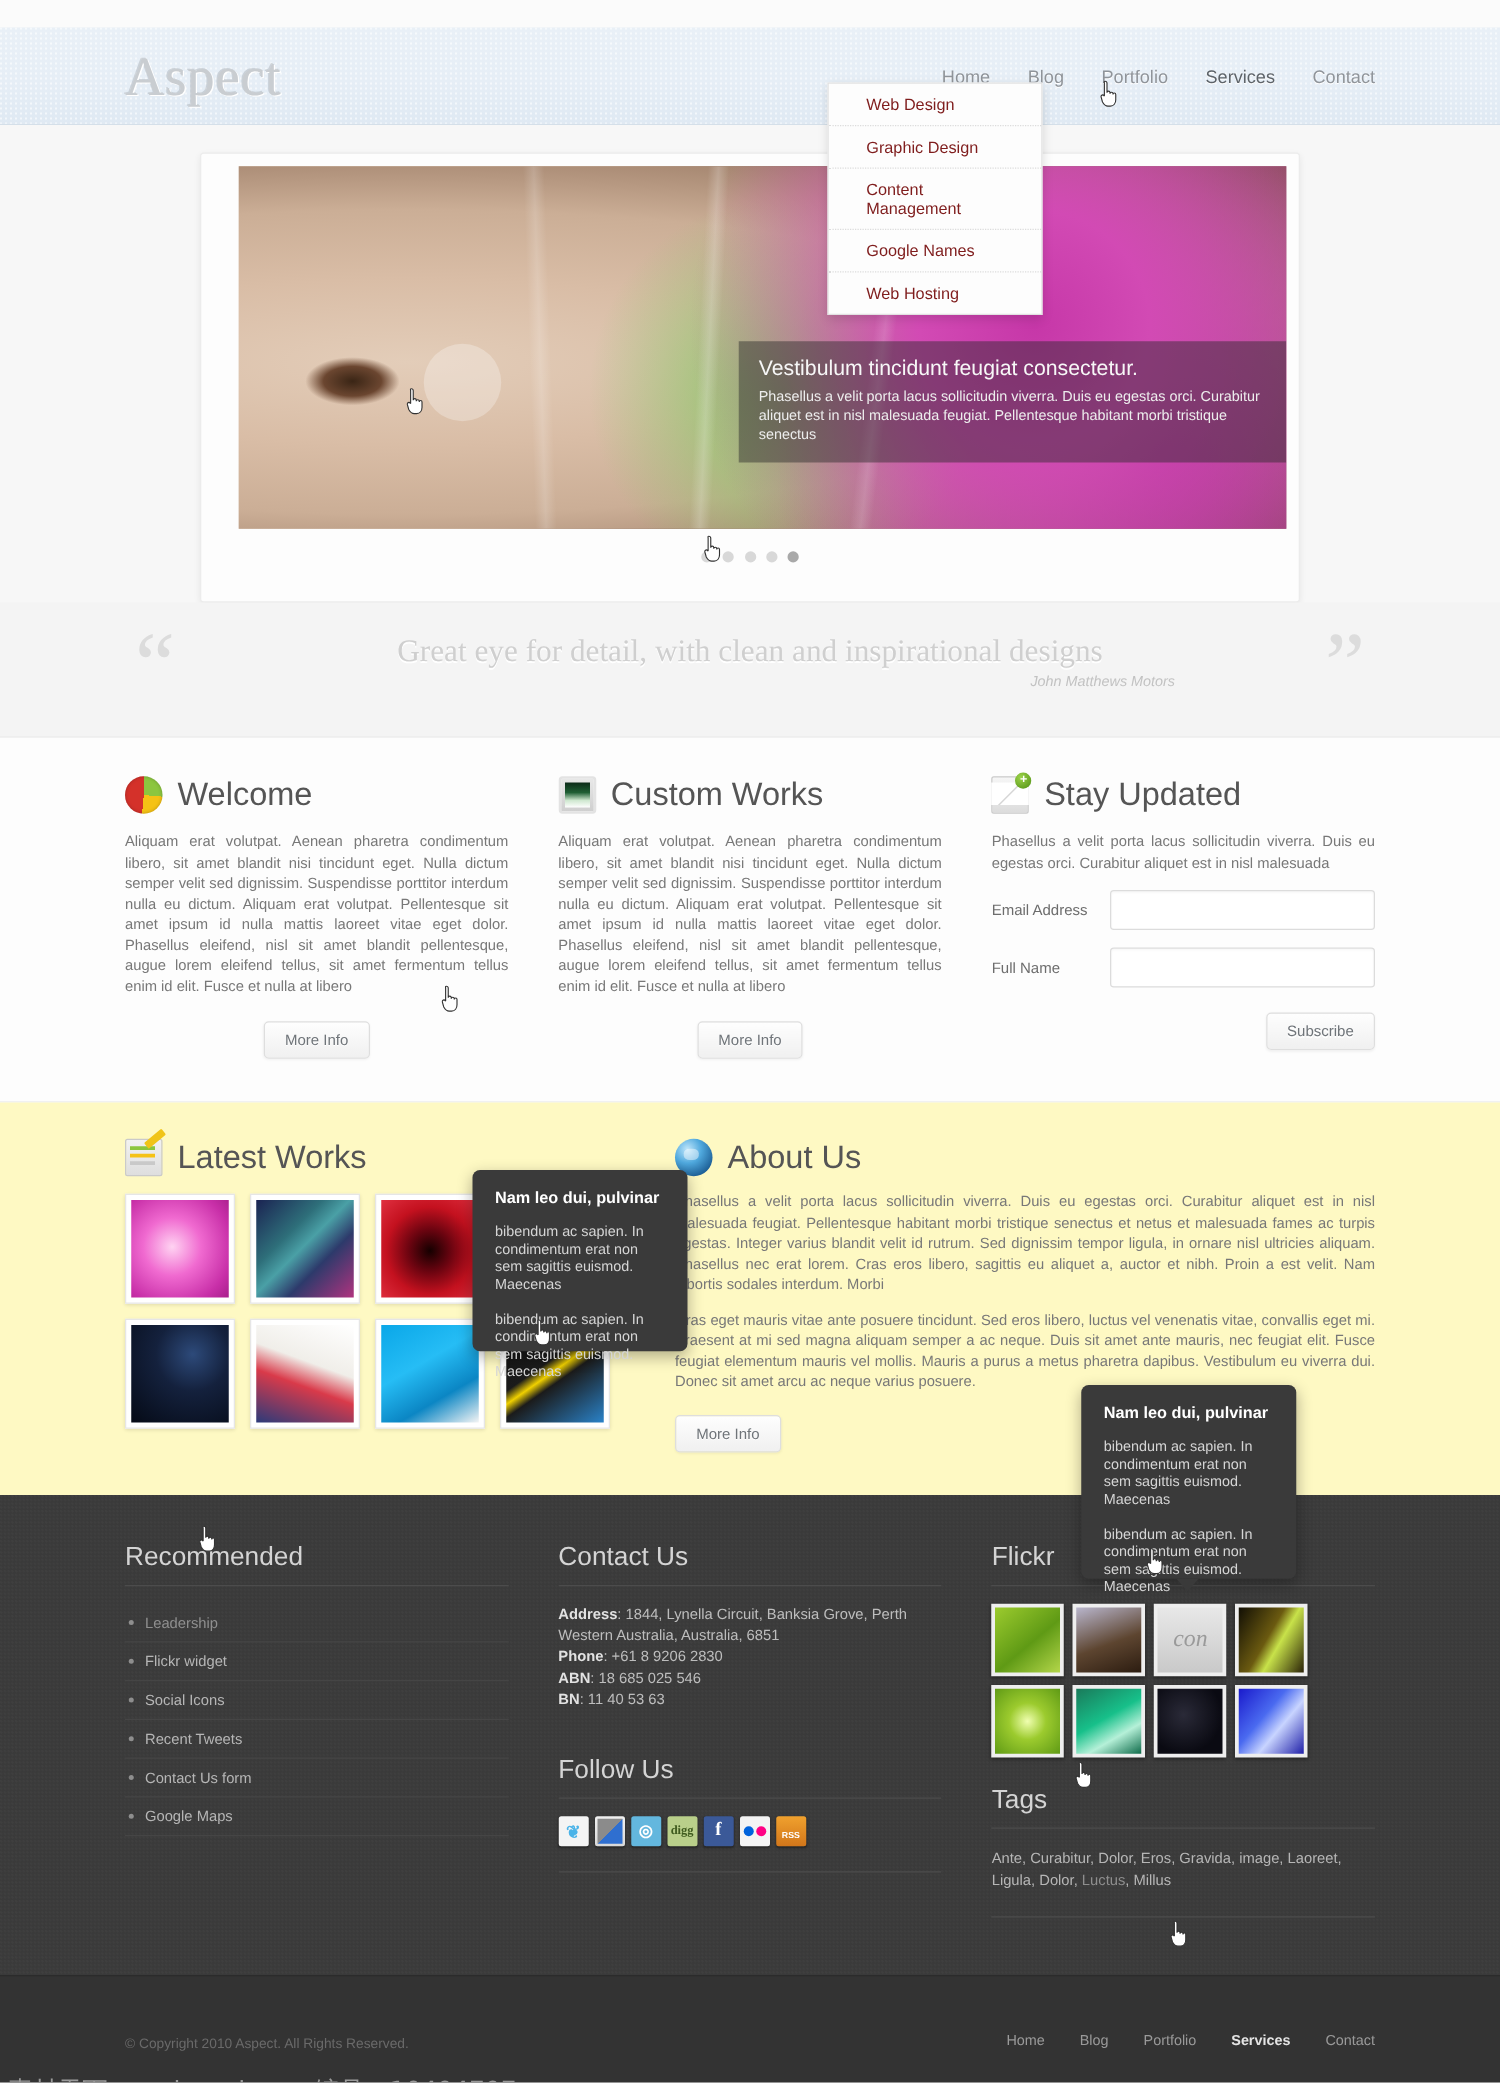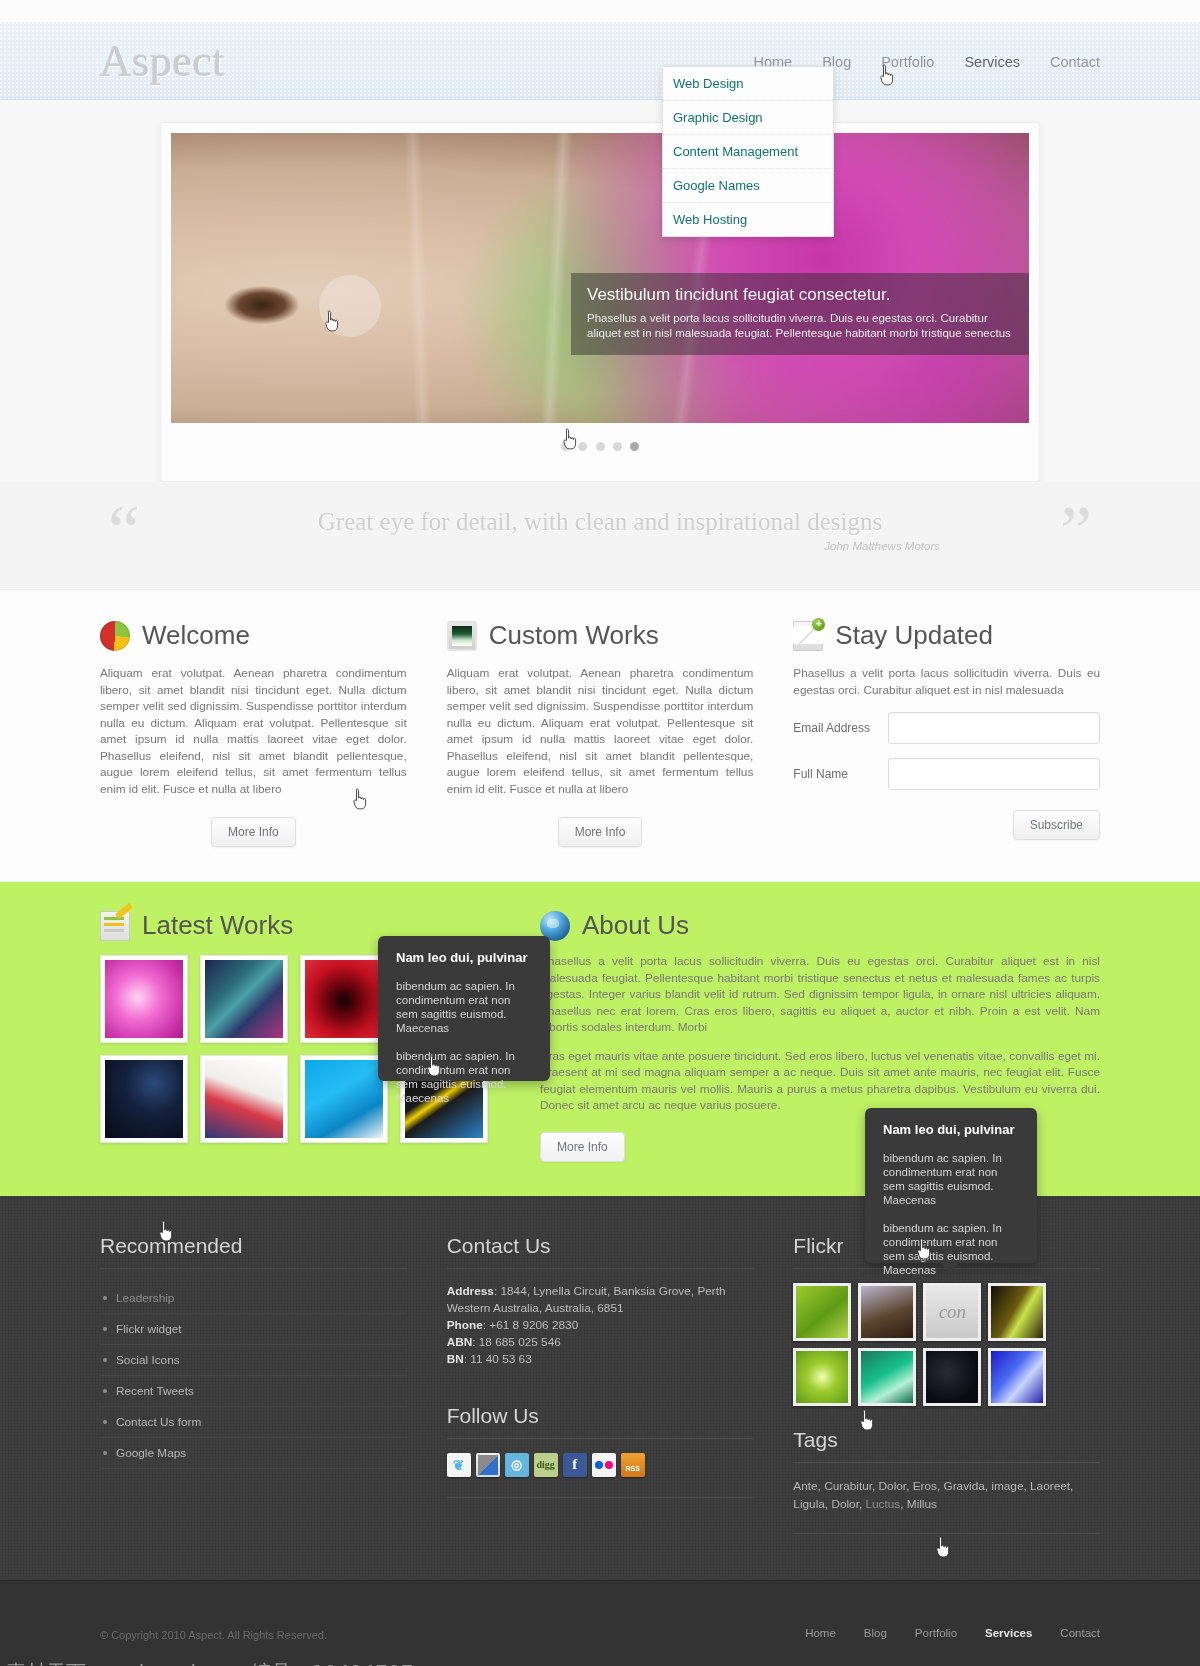--- a/index.html
+++ b/index.html
@@ -45,41 +45,42 @@
   #mainnav a.active { color:#5d6369; }
   
   #dropdown {
     position:absolute; left:662px; top:66px; width:172px;
     background:#fdfdfd;
     border:1px solid #e2e2e2;
     box-shadow:0 3px 8px rgba(0,0,0,0.13);
     z-index:40;
   }
   #dropdown .ditem {
-    padding:9px 10px; font-size:13px; color:#0f766e;
+    padding:9px 30px; font-size:13px; color:#7f1d1d;
     border-bottom:1px dotted #dcdcdc;
     text-shadow:0 1px 0 #fff;
   }
   #dropdown .ditem:last-child { border-bottom:none; }
   
   #sliderzone { background:#f7f7f7; padding:22px 0 0 0; position:relative; }
   #sliderbox {
     width:880px; margin:0 auto; background:#fdfdfd;
     border:1px solid #ececec; border-radius:3px;
     padding:10px 10px 26px 10px;
     box-shadow:0 2px 6px rgba(0,0,0,0.07);
   }
   #slidepic {
     height:290px; position:relative; overflow:hidden;
     background:
       radial-gradient(circle at 76% 44%, #c637a8 0%, #d24ab4 14%, rgba(190,60,160,0.0) 42%),
       radial-gradient(circle at 52% 62%, rgba(120,200,90,0.85) 0%, rgba(150,215,120,0.0) 33%),
       radial-gradient(circle at 88% 78%, #b02f98 0%, rgba(176,47,152,0) 40%),
       radial-gradient(ellipse at 16% 54%, #e3cdb9 0%, #d9bda6 30%, #cbae96 55%, #7a5945 100%),
       linear-gradient(110deg,#e8d8c8 0%,#cbb39e 30%,#6b4a38 48%,#b8759f 70%,#d98fc4 100%);
+    margin-left: 20px;
   }
   #slidepic .eye {
     position:absolute; left:48px; top:150px; width:86px; height:44px;
     background:radial-gradient(ellipse at 50% 50%, #3a2515 0%, #6b4630 38%, rgba(200,170,150,0) 62%);
     border-radius:50%;
   }
   #slidepic .hairstrands {
     position:absolute; inset:0;
     background:
       linear-gradient(88deg, transparent 28%, rgba(255,255,255,0.18) 29%, transparent 30%),
@@ -151,21 +152,21 @@
     padding:7px 16px; text-shadow:0 1px 0 #fff;
     box-shadow:0 1px 2px rgba(0,0,0,0.05);
   }
   .btnrow { margin-top:20px; text-align:center; }
   .btnrow.right { text-align:right; }
   .frow { display:flex; align-items:center; margin-top:14px; }
   .flabel { width:95px; font-size:12px; color:#6d6d6d; }
   .finput { flex:1; height:32px; border:1px solid #dcdcdc; background:#fff; border-radius:3px;
      box-shadow:inset 0 1px 2px rgba(0,0,0,0.04); }
   
-  #mid { padding:28px 0 34px 0; background:#bef264; position:relative; }
+  #mid { padding:28px 0 34px 0; background:#fef9c3; position:relative; }
   #midwrap { width:1000px; margin:0 auto; display:flex; gap:40px; position:relative; }
   #workscol { width:400px; }
   #aboutcol { width:560px; }
   .thumbs { display:flex; flex-wrap:wrap; gap:12px; margin-top:6px; }
   .thumb {
     width:88px; height:88px; padding:4px; background:#fff;
     border:1px solid #e6e6e6; box-shadow:0 1px 3px rgba(0,0,0,0.12);
   }
   .thumb i { display:block; width:100%; height:100%; }
   .t1 { background:radial-gradient(circle at 42% 48%,#ffd3f2 0%,#f06ad0 38%,#c82fa8 78%,#a81f8c 100%); }

